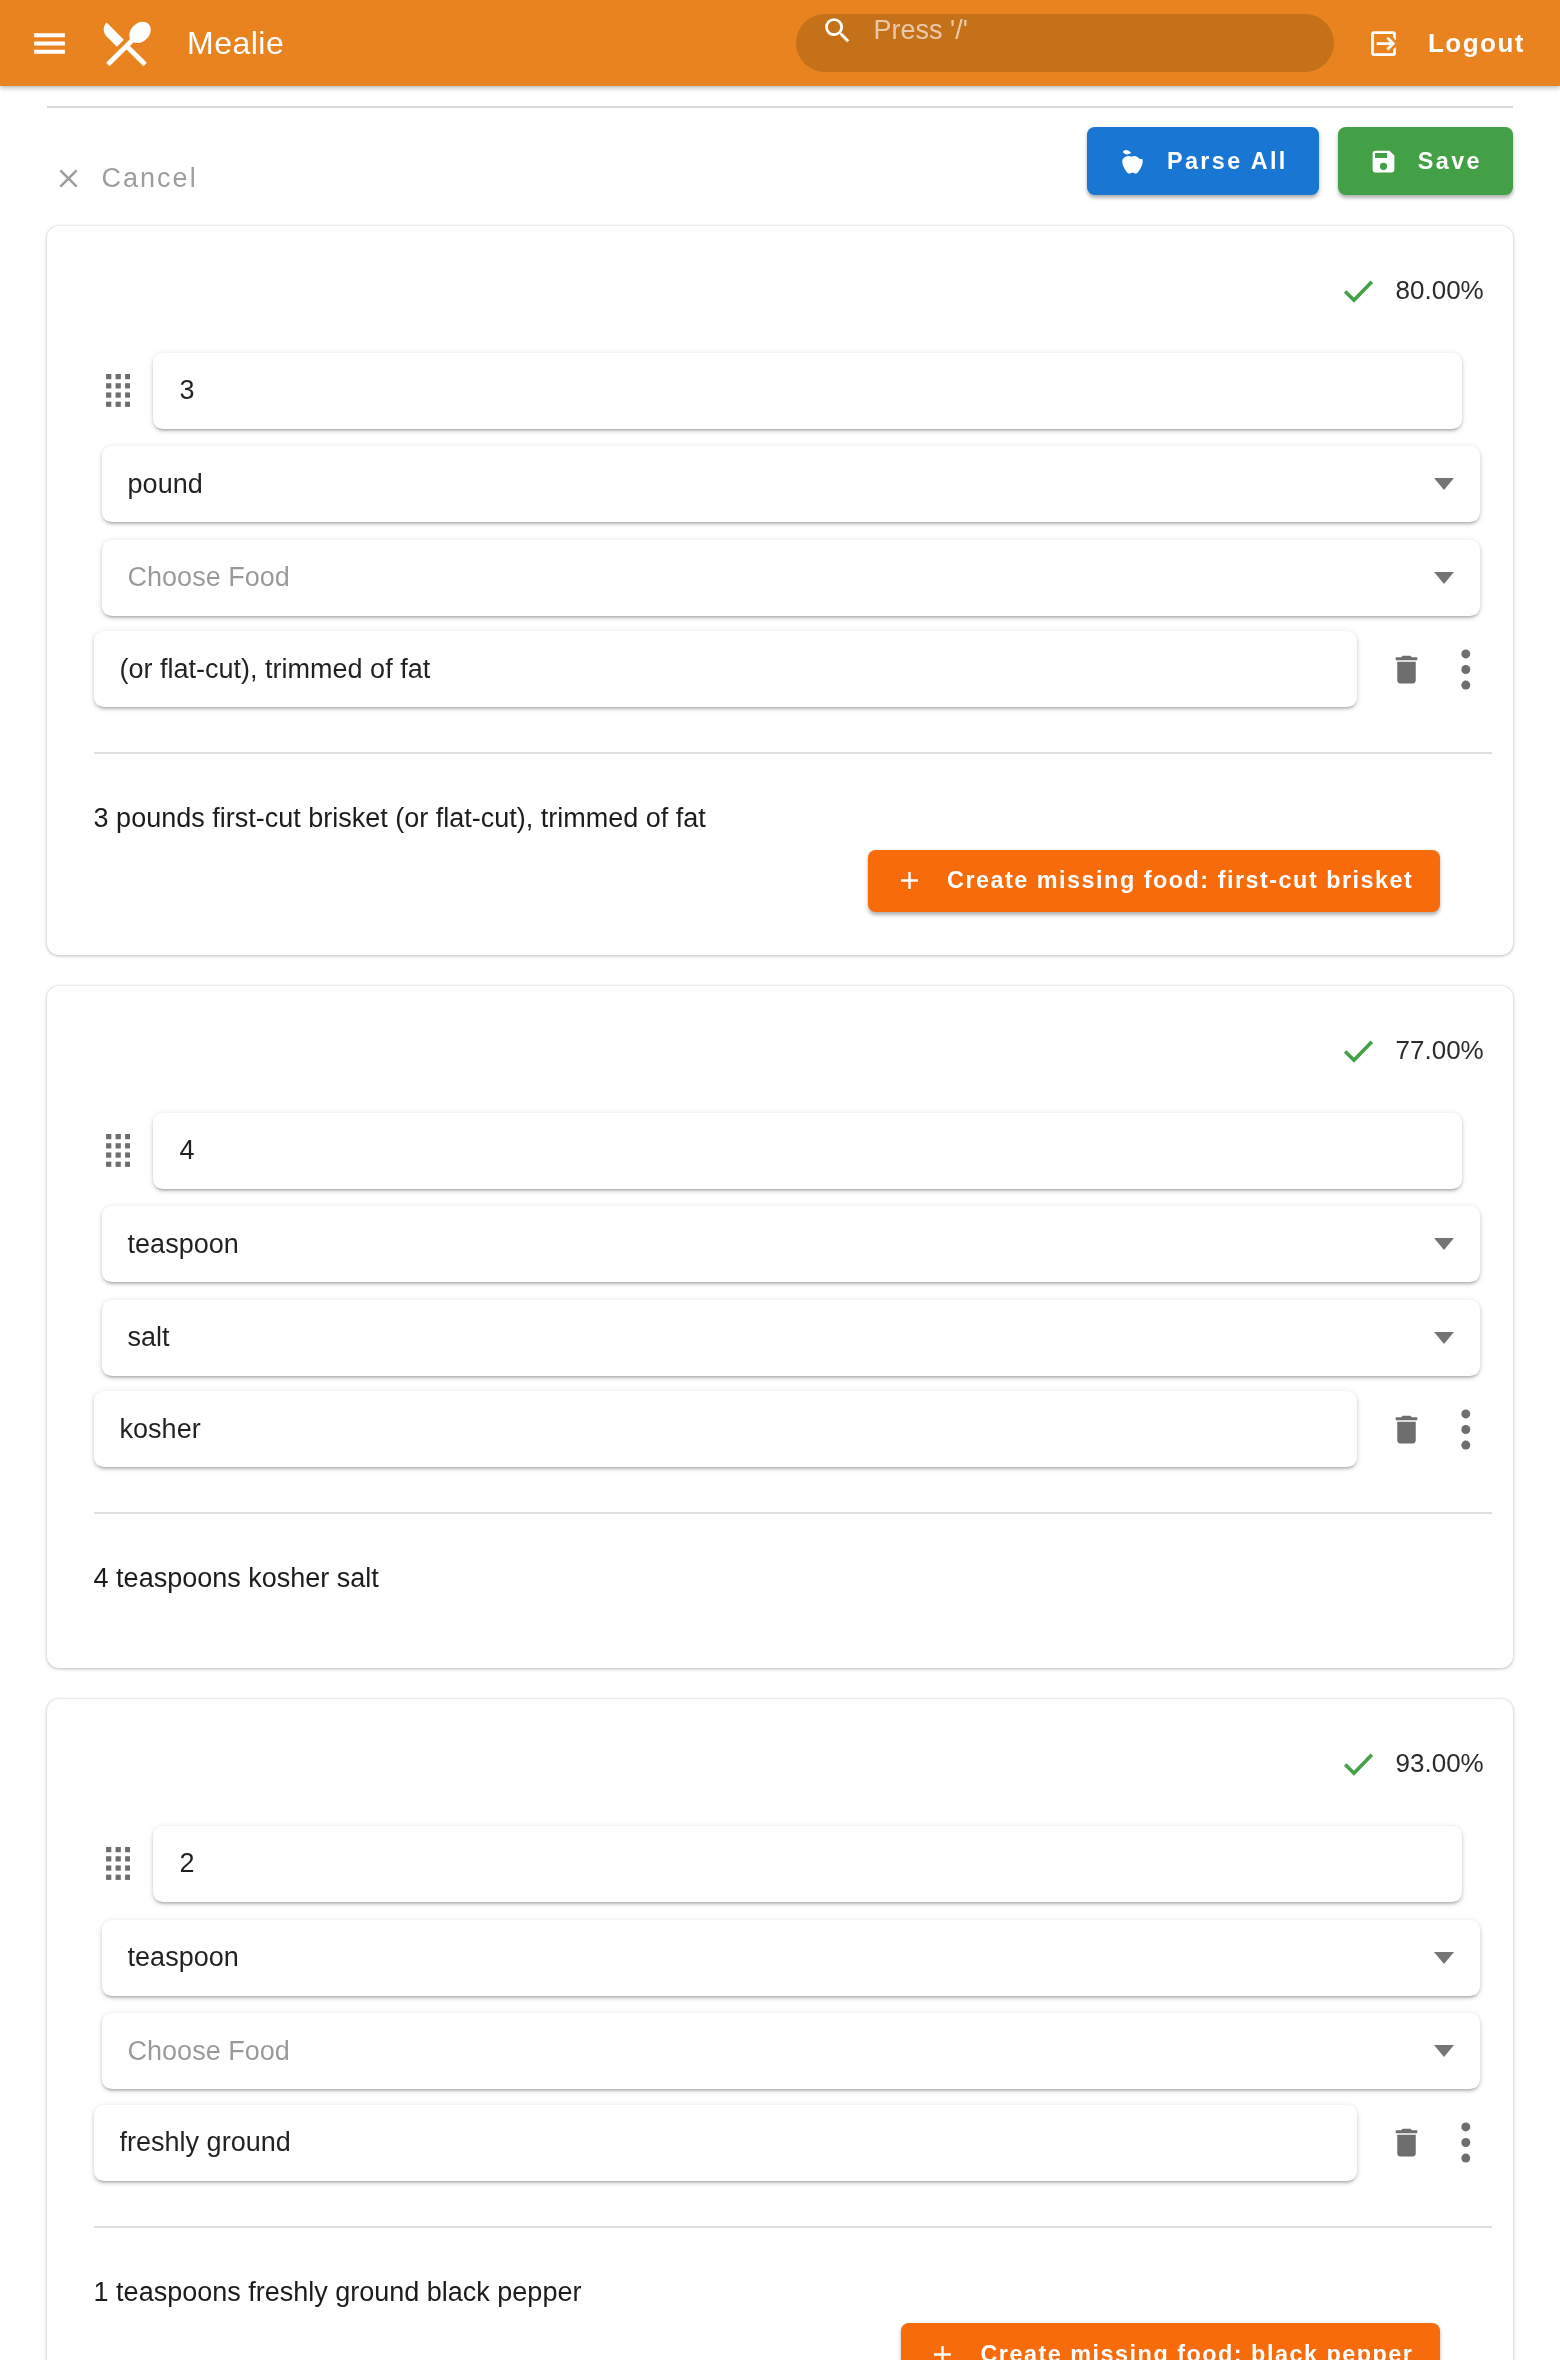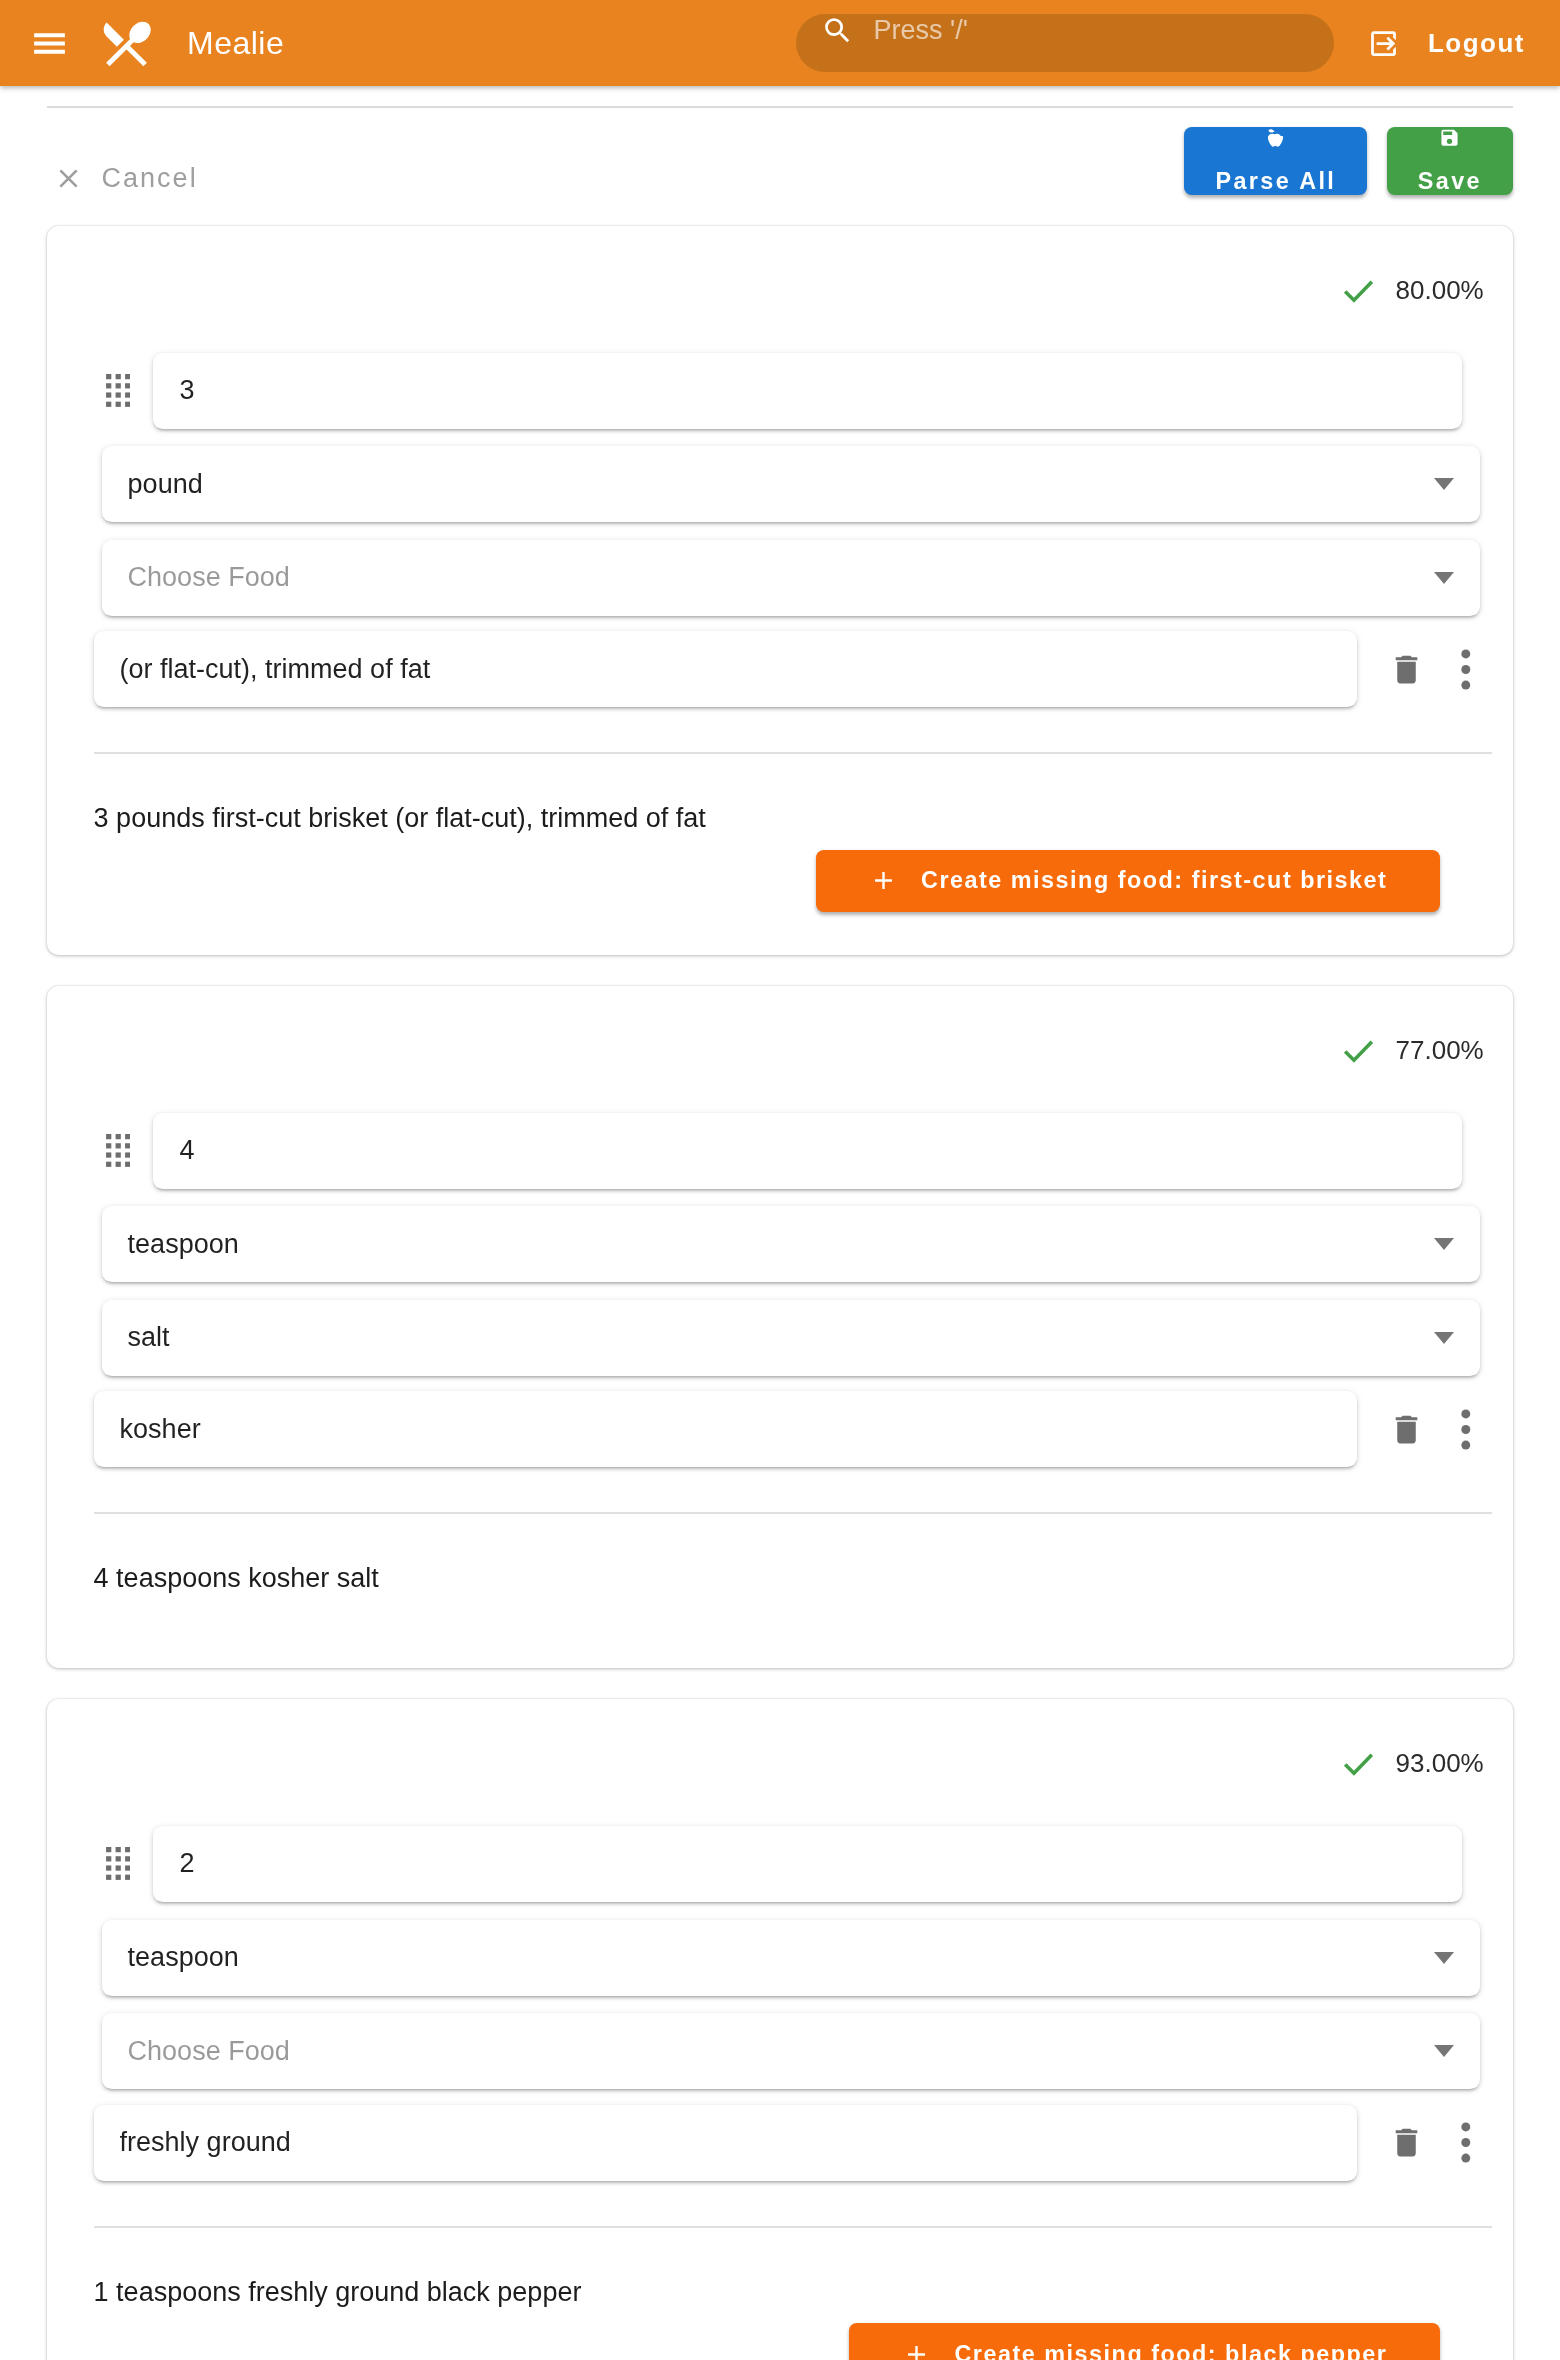--- a/index.html
+++ b/index.html
@@ -50,21 +50,20 @@
     background:none; border:none; cursor:pointer; font-family:inherit;
   }
   .cancel svg { width:31px; height:31px; }
   .toolbar .spacer { flex:1; }
   .btn {
     height:68px; border:none; border-radius:7.8px;
     color:#fff; font-weight:700; font-size:23.4px; letter-spacing:2.4px;
     display:inline-flex; align-items:center; gap:19.5px; padding:0 31px;
     cursor:pointer; font-family:inherit;
     box-shadow:0 2.9px 3.9px rgba(0,0,0,.3);
-    flex-direction:column;
   }
   .btn svg { width:29px; height:29px; }
   .btn-parse { background:#1976D2; margin-right:19.5px; }
   .btn-save  { background:#43A047; }
 
   
   .cards { margin:0 47px; }
   .card {
     margin-top:31px; background:#fff; border-radius:11.7px;
     padding:15.6px 15.6px 43px;
@@ -105,21 +104,21 @@
   .icon-trash { width:37px; height:41px; flex:none; cursor:pointer; }
   .icon-kebab { width:15.6px; height:45px; flex:none; margin-left:33px; margin-right:9.8px; cursor:pointer; }
 
   .card-divider { border:none; border-top:2px solid #E0E0E0; margin:45px 5.9px 0 31px; }
   .parsed { margin:49px 0 0 31px; font-size:27px; color:#1c1c1c; }
 
   .missing-row { display:flex; justify-content:flex-end; margin-top:15.6px; padding-right:57px; }
   .missing-btn {
     background:#F76B0B; height:62px; border:none; border-radius:7.8px;
     color:#fff; font-weight:700; font-size:23.4px; letter-spacing:1.5px;
-    display:inline-flex; align-items:center; gap:23.4px; padding:0 53px;
+    display:inline-flex; align-items:center; gap:23.4px; padding:0 27px;
     cursor:pointer; font-family:inherit;
     box-shadow:0 2.9px 3.9px rgba(0,0,0,.3);
   }
   .missing-btn svg { width:29px; height:29px; }
 </style>
 </head>
 <body>
 
 <div class="page">
 

